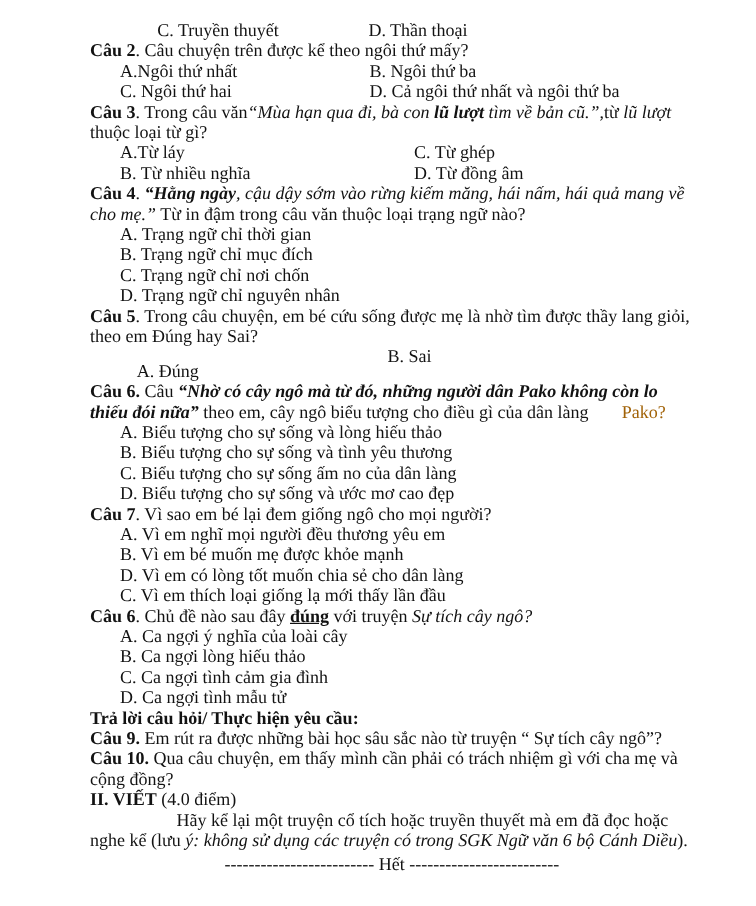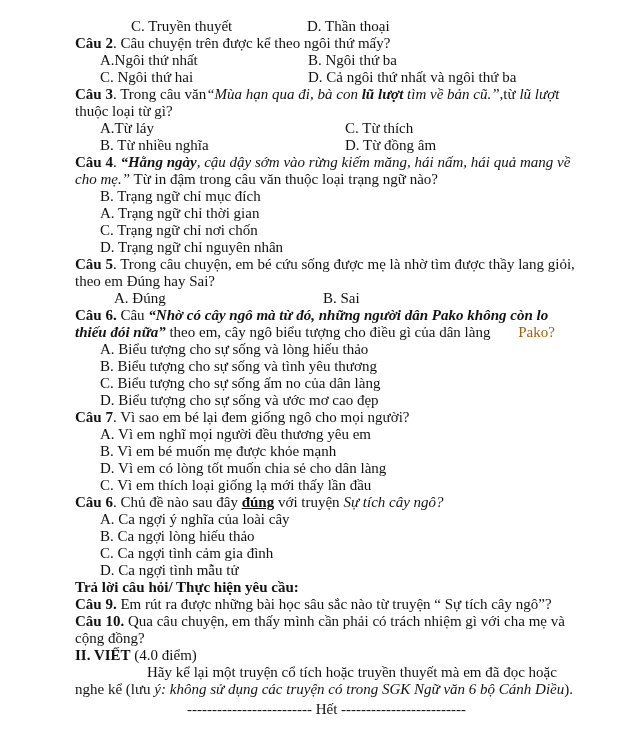--- a/index.html
+++ b/index.html
@@ -19,21 +19,21 @@
   .i{font-style:italic;}
   .bi{font-weight:bold;font-style:italic;}
   .bu{font-weight:bold;text-decoration:underline;}
   .gray{color:#a16207;margin-left:24px;}
   .opt{padding-left:25px;}
   .optrow{display:flex;padding-left:25px;}
   .optrow.deep{padding-left:39px;}
   .w1 .c1{width:176px;flex:none;margin-left:17px;}
   .w2 .c1{width:208px;flex:none;}
   .w3 .c1{width:245px;flex:none;}
-  .w5 .c1{width:209px;flex:none;}
+  .w5 .c1{width:209px;flex:none;margin-top:12px;}
   .essay{text-indent:72px;}
   .footer{text-align:center;margin-top:3px;}
 </style>
 </head>
 <body>
 
 <div class="page">
   <div class="content">
 
     <div class="optrow deep w1">
@@ -47,30 +47,30 @@
       <span>B. Ngôi thứ ba</span>
     </div>
     <div class="optrow w2">
       <span class="c1">C. Ngôi thứ hai</span>
       <span>D. Cả ngôi thứ nhất và ngôi thứ ba</span>
     </div>
 
     <p><span class="b">Câu 3</span><span>. Trong câu văn</span><span class="i">“Mùa hạn qua đi, bà con </span><span class="bi">lũ lượt</span><span class="i"> tìm về bản cũ.”</span><span>,từ </span><span class="i">lũ lượt</span><span> thuộc loại từ gì?</span></p>
     <div class="optrow w3">
       <span class="c1">A.Từ láy</span>
-      <span>C. Từ thích</span>
+      <span>C. Từ ghép</span>
     </div>
     <div class="optrow w3">
       <span class="c1">B. Từ nhiều nghĩa</span>
       <span>D. Từ đồng âm</span>
     </div>
 
     <p><span class="b">Câu 4</span><span>. </span><span class="bi">“Hằng ngày</span><span class="i">, cậu dậy sớm vào rừng kiếm măng, hái nấm, hái quả mang về cho mẹ.”</span><span> Từ in đậm trong câu văn thuộc loại trạng ngữ nào?</span></p>
+    <p class="opt">A. Trạng ngữ chỉ thời gian</p>
     <p class="opt">B. Trạng ngữ chỉ mục đích</p>
-    <p class="opt">A. Trạng ngữ chỉ thời gian</p>
     <p class="opt">C. Trạng ngữ chỉ nơi chốn</p>
     <p class="opt">D. Trạng ngữ chỉ nguyên nhân</p>
 
     <p><span class="b">Câu 5</span><span>. Trong câu chuyện, em bé cứu sống được mẹ là nhờ tìm được thầy lang giỏi, theo em Đúng hay Sai?</span></p>
     <div class="optrow deep w5">
       <span class="c1">A. Đúng</span>
       <span>B. Sai</span>
     </div>
 
     <p><span class="b">Câu 6.</span><span> Câu </span><span class="bi">“Nhờ có cây ngô mà từ đó, những người dân Pako không còn lo thiếu đói nữa”</span><span> theo em, cây ngô biểu tượng cho điều gì của dân làng </span><span class="gray">Pako?</span></p>

